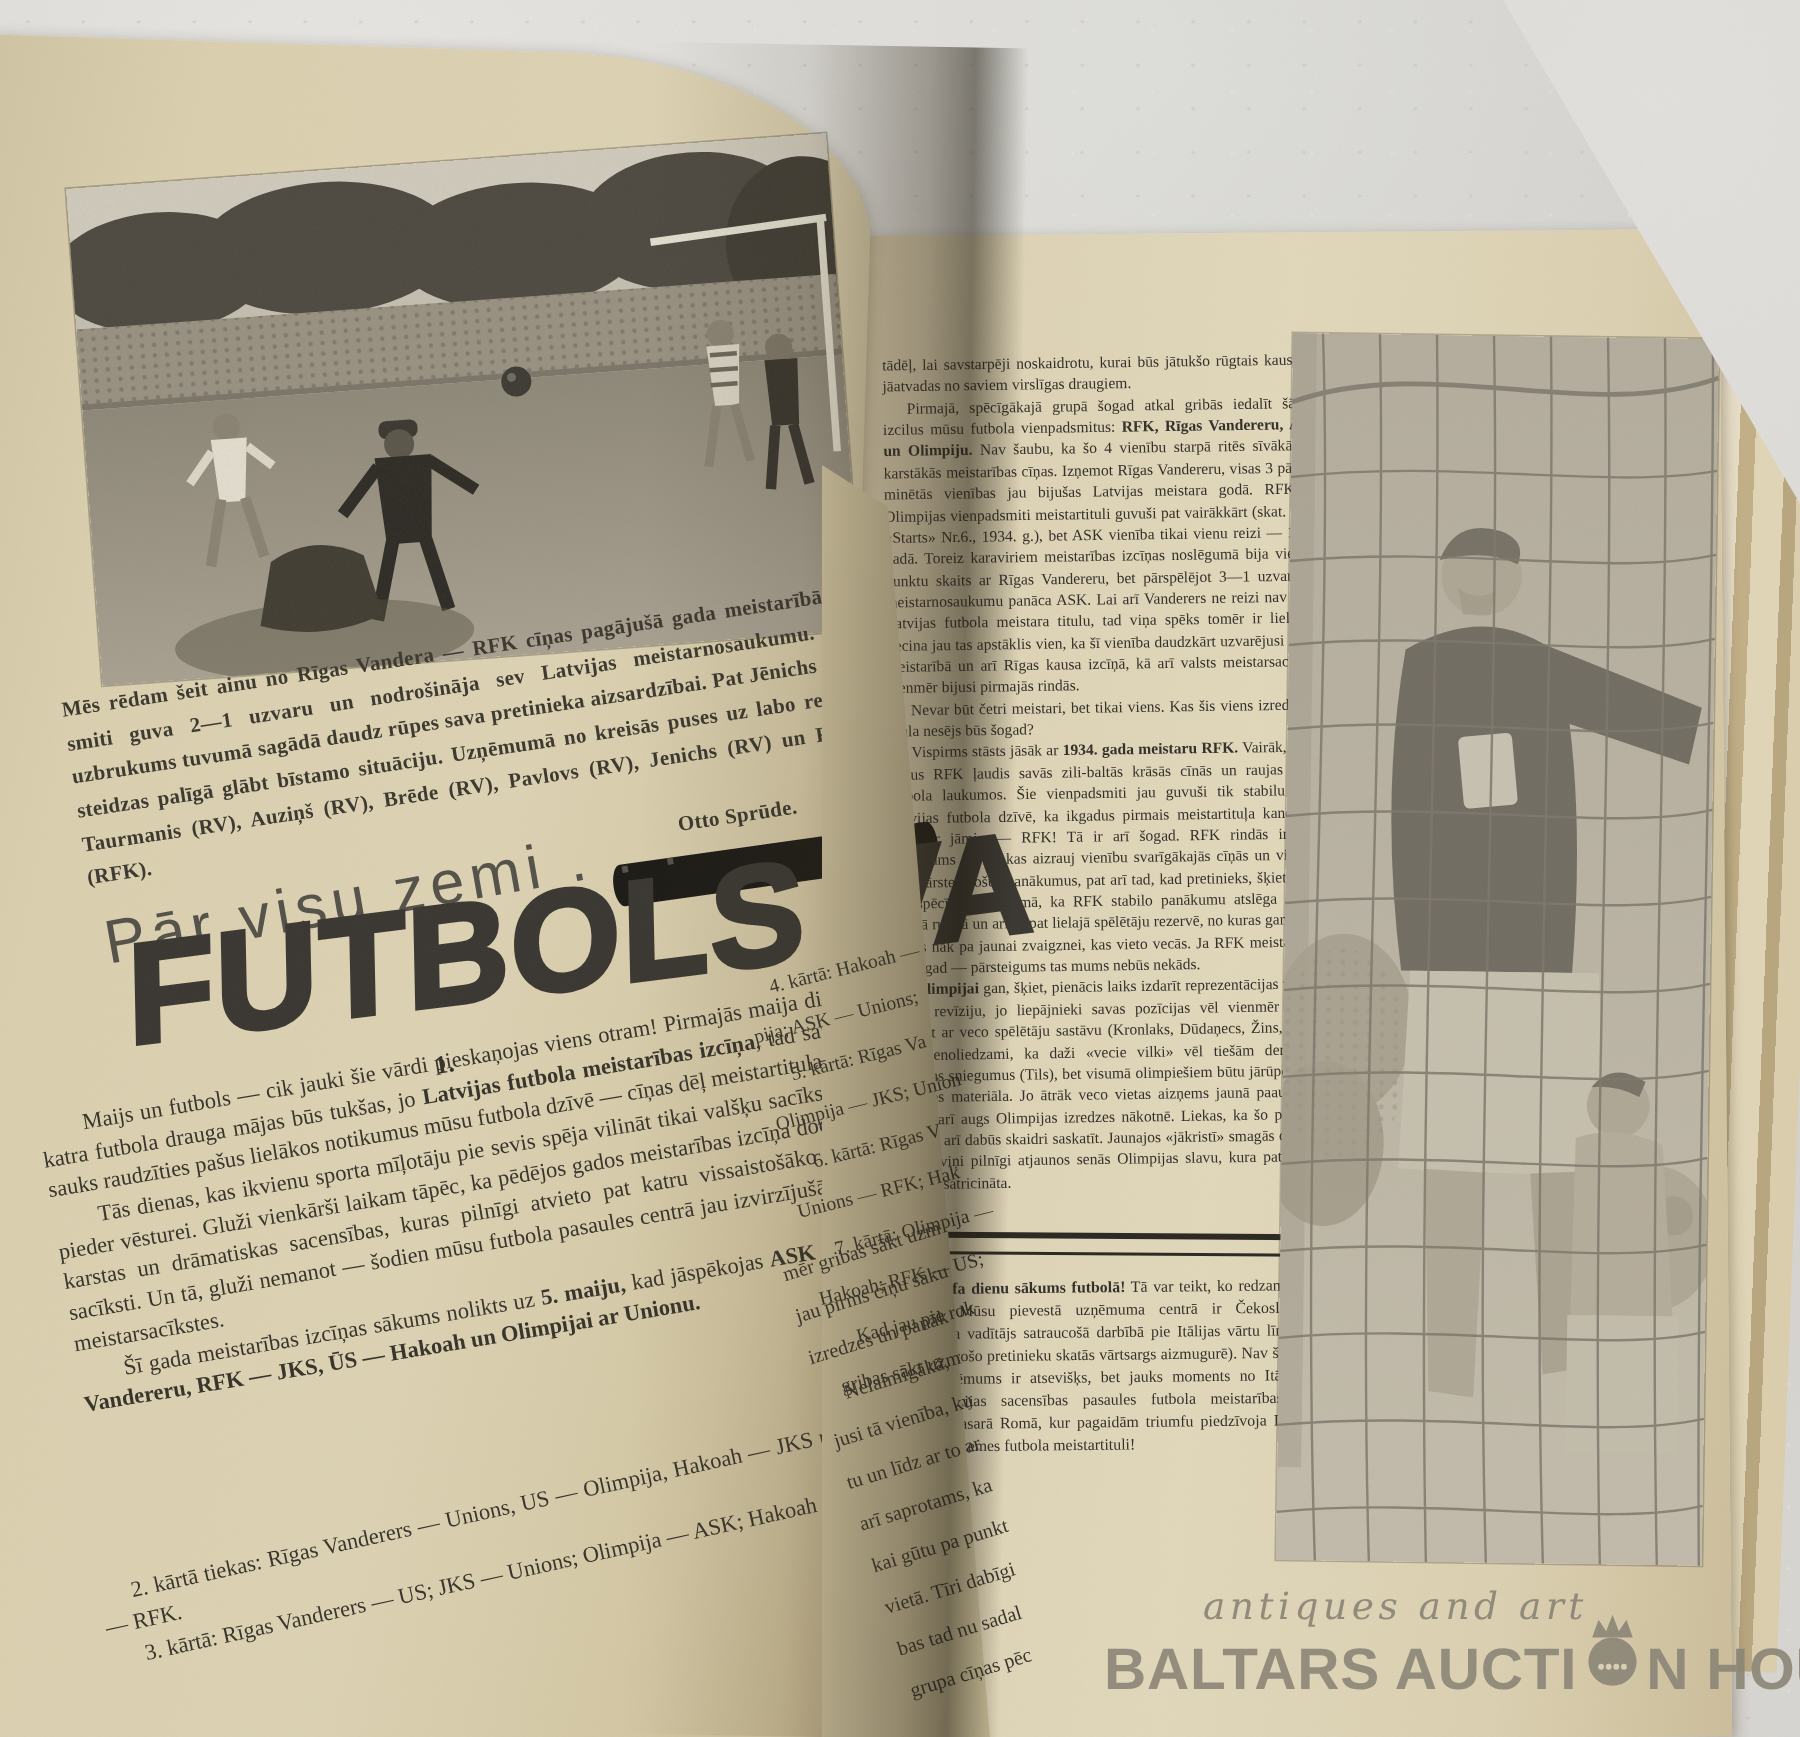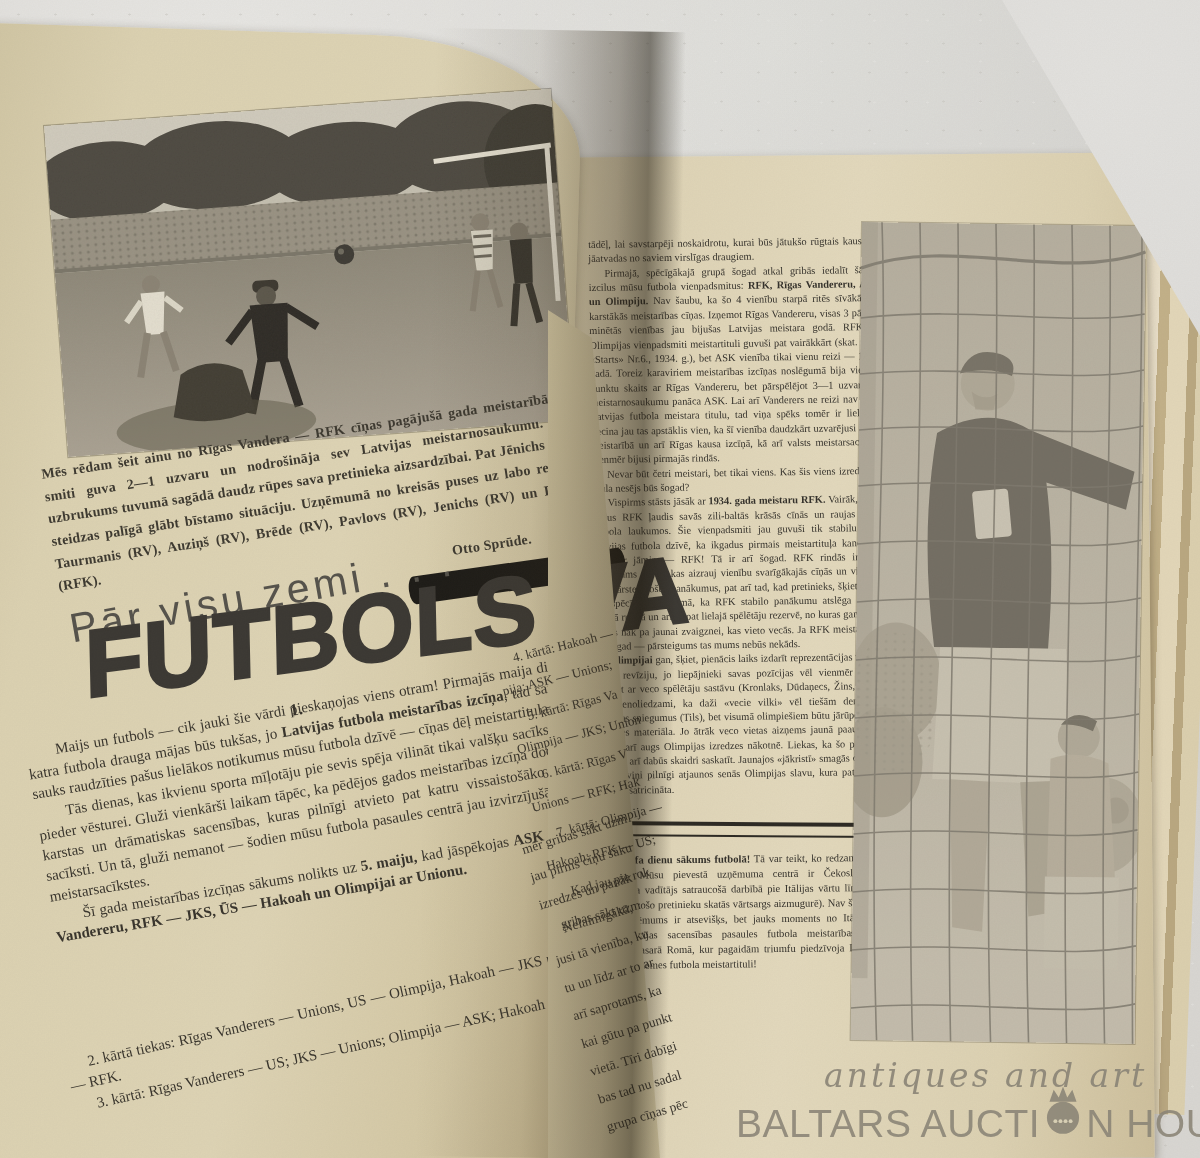--- a/index.html
+++ b/index.html
@@ -81,23 +81,23 @@
   .double-rule{position:absolute;left:598px;top:822px;width:288px;height:9px;z-index:2;
     transform:rotate(0.4deg);border-top:4px solid #2c2923;border-bottom:2px solid #2c2923;}
   .right-caption{position:absolute;left:592px;top:842px;width:296px;z-index:2;
     transform:rotate(-0.6deg);transform-origin:top left;
     font-size:10.6px;line-height:1.42;color:#33302a;text-align:justify;}
   .gk-photo{position:absolute;left:862px;top:222px;width:284px;height:818px;z-index:2;
     transform:rotate(0.8deg);transform-origin:top left;box-shadow:0 0 0 1px rgba(70,62,48,.3);}
 
   
   .watermark{position:absolute;left:736px;top:1056px;width:450px;z-index:9;color:#8a8476;}
-  .wm-tagline{margin-left:88px;font-style:italic;font-size:33px;letter-spacing:3px;
+  .wm-tagline{margin-left:66px;font-style:italic;font-size:25px;letter-spacing:3px;
     font-family:"DejaVu Serif",serif;opacity:.9;}
-  .wm-brand{font-family:"Liberation Sans",sans-serif;font-weight:400;font-size:39px;
+  .wm-brand{font-family:"Liberation Sans",sans-serif;font-weight:700;font-size:39px;
     letter-spacing:.5px;opacity:.88;white-space:nowrap;display:flex;align-items:center;margin-top:-4px;}
   .wm-icon{display:inline-block;margin:0 1px;transform:translateY(-8px);}
 
   .grain{position:absolute;inset:0;z-index:8;pointer-events:none;opacity:.30;}
 </style>
 </head>
 <body>
 
 <div id="scene">
 

